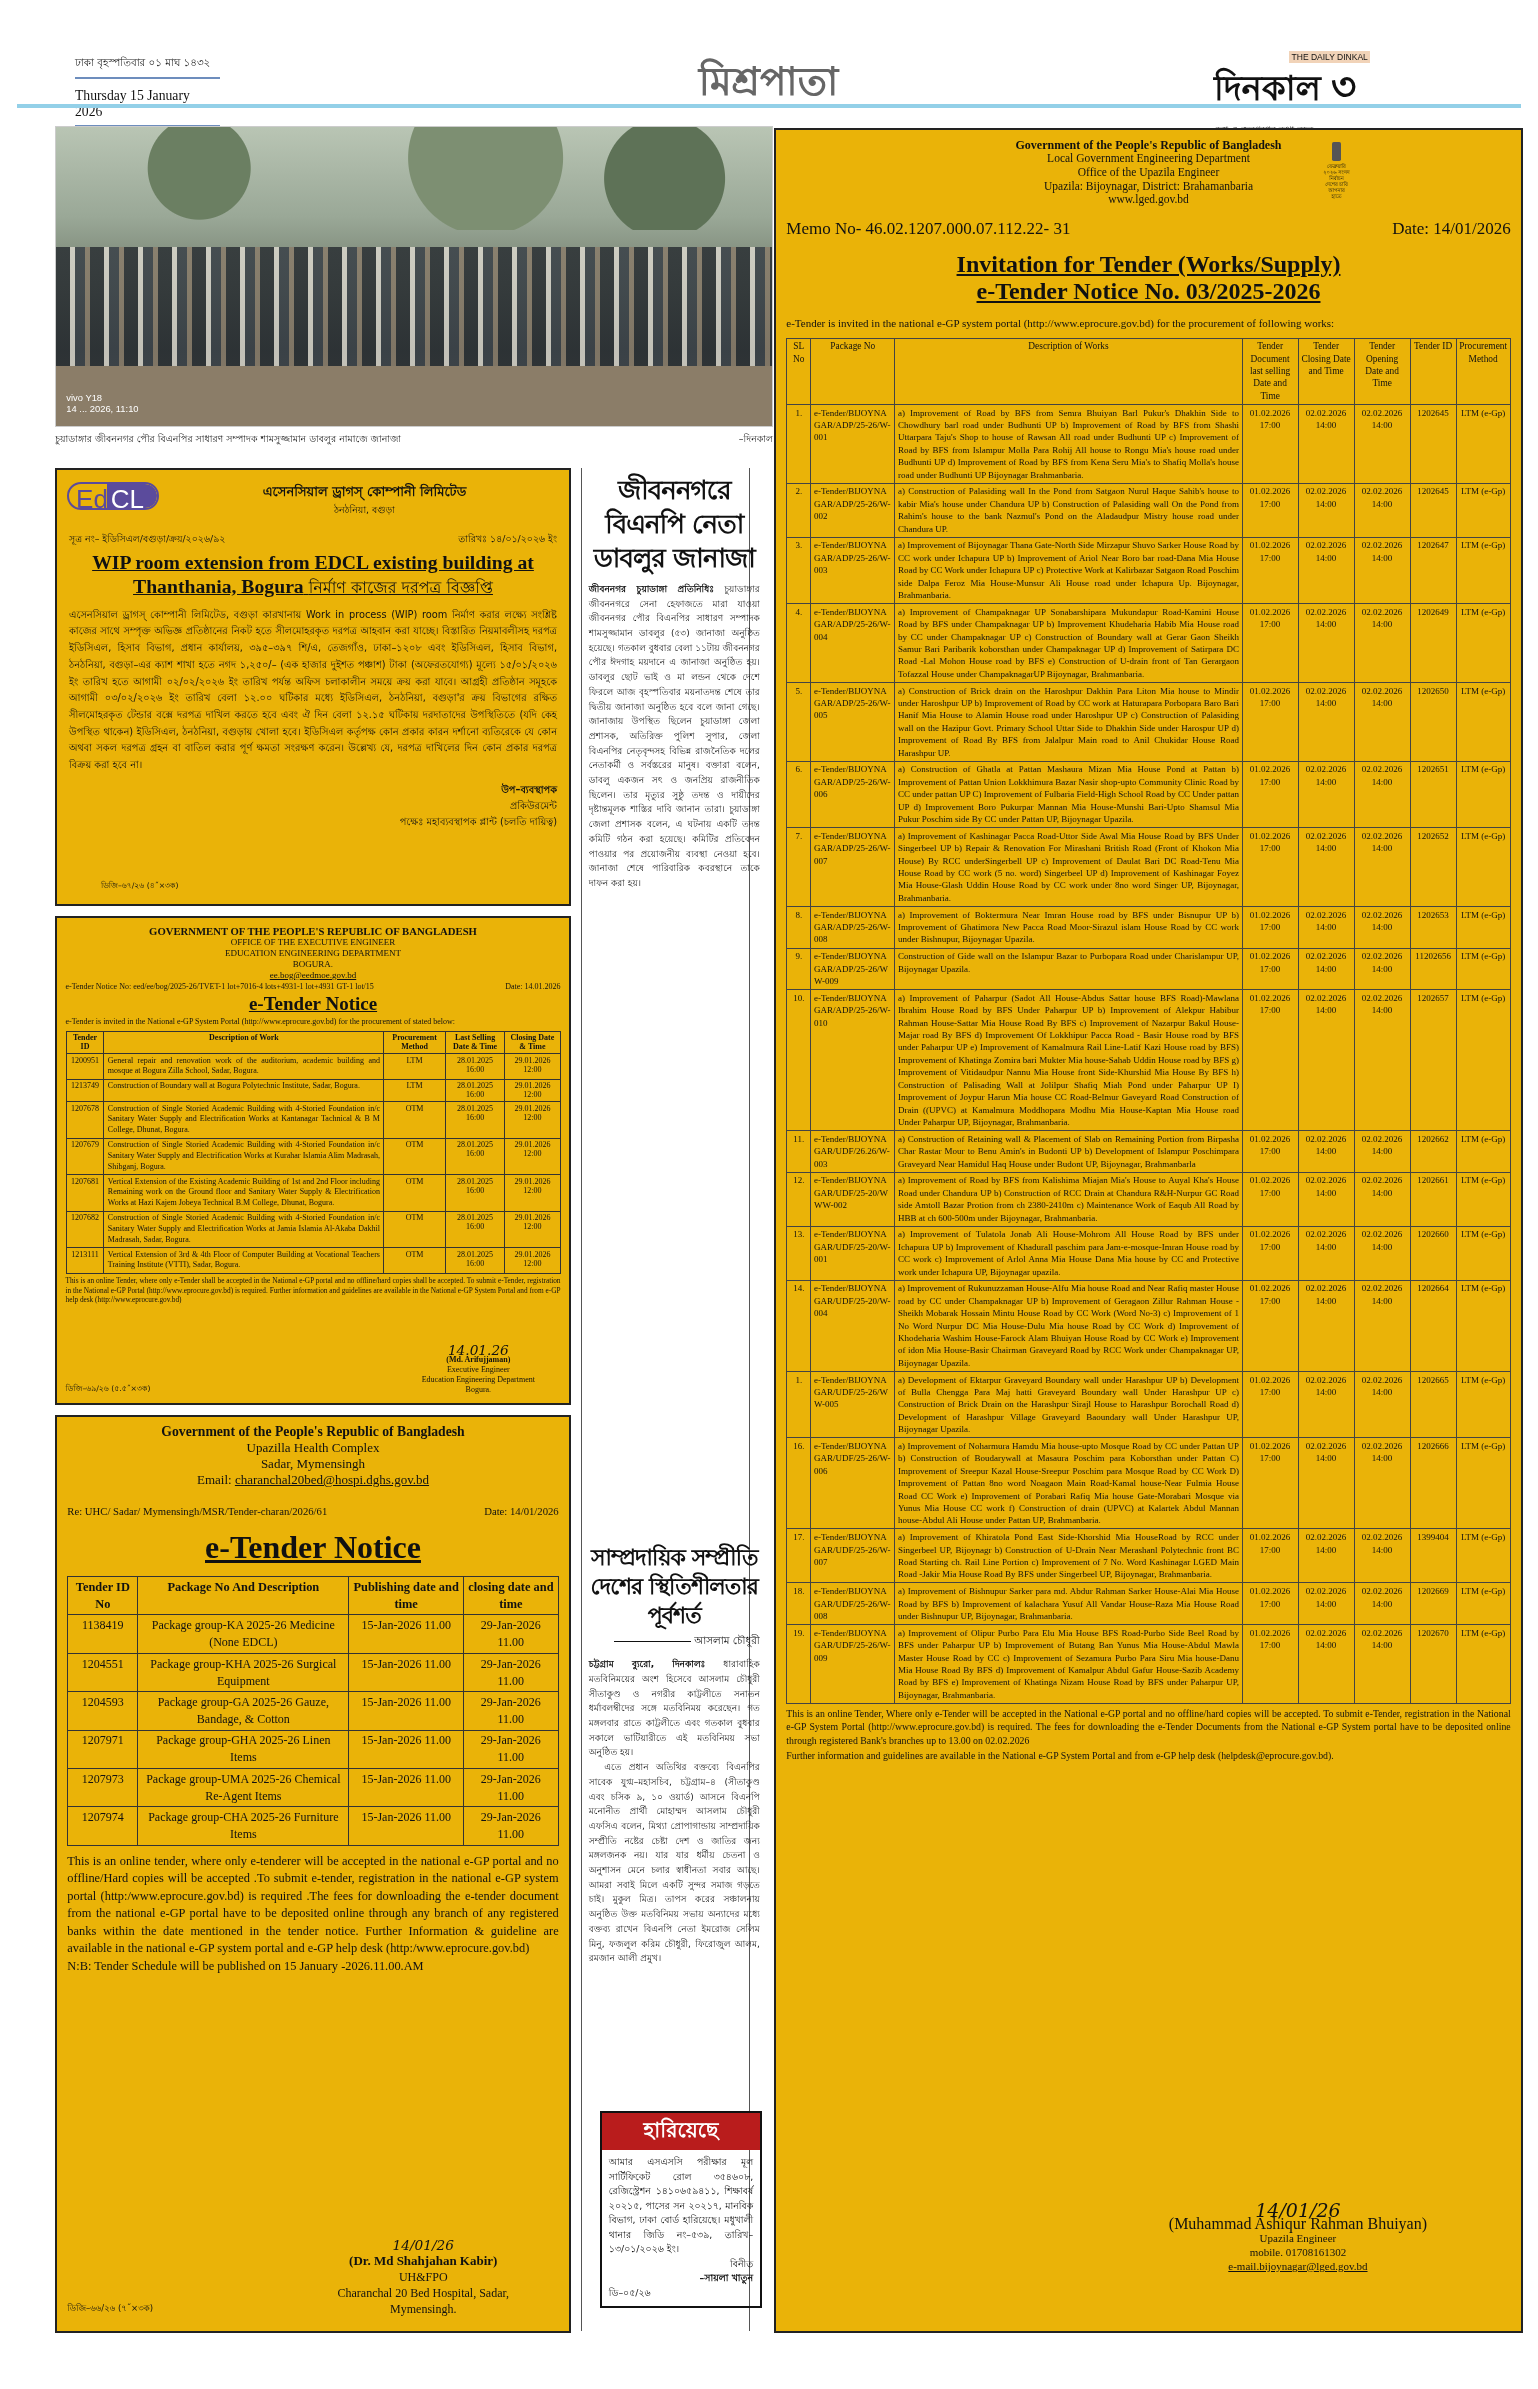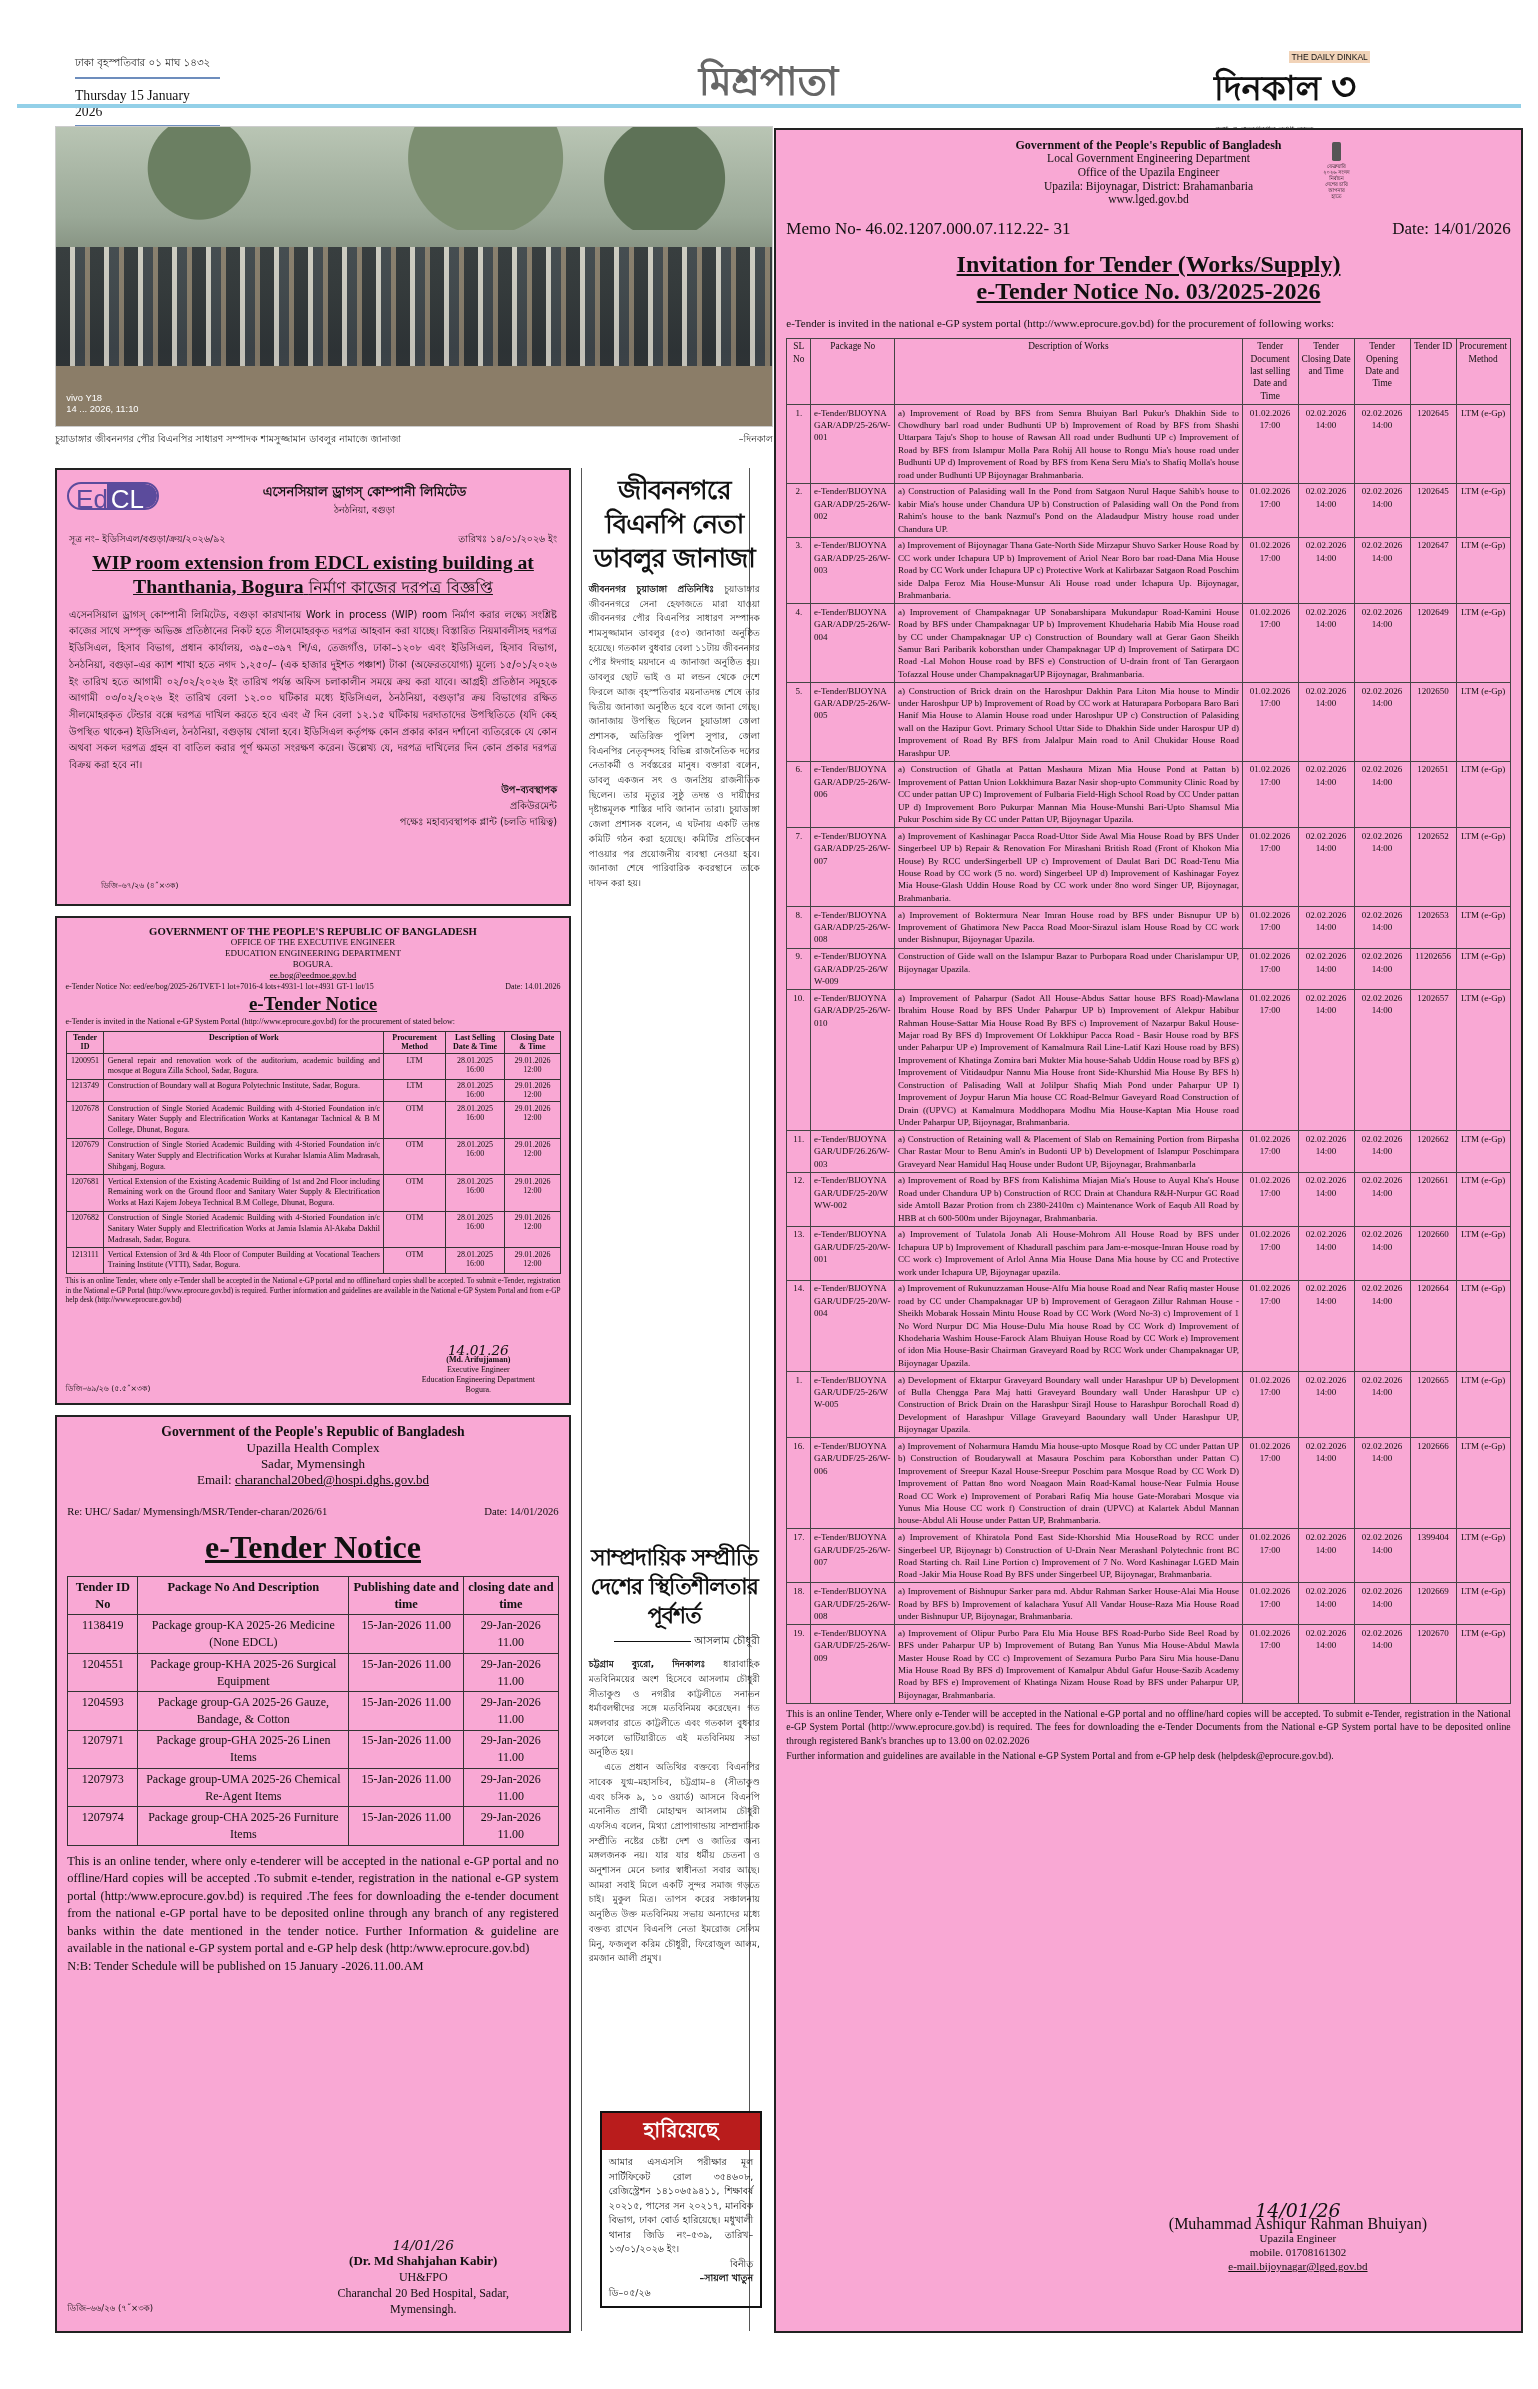--- a/index.html
+++ b/index.html
@@ -21,21 +21,21 @@
   
   .photo { left: 55px; top: 126px; width: 718px; height: 301px; background: linear-gradient(180deg,#b9c5b4 0%,#9aa897 30%,#6f7a6a 55%,#3d4540 75%,#7a6e5e 100%); overflow: hidden; border: 0.9px solid #ccc; }
   .photo .crowd { position:absolute; left:0; right:0; bottom:51px; height:128px; background: repeating-linear-gradient(90deg,#2a2f33 0 13.7px,#d9d6cc 13.7px 19px,#3a4148 19px 29px,#8a7d6b 29px 34px); opacity:.85; }
   .photo .ground { position:absolute; left:0; right:0; bottom:0; height:60px; background:#8b7d68; }
   .photo .trees { position:absolute; left:0; right:0; top:0; height:103px; background: radial-gradient(circle at 20% 40%,#6b7f62 0 51px,transparent 52px), radial-gradient(circle at 60% 30%,#7d8f72 0 77px,transparent 78px), radial-gradient(circle at 85% 50%,#5e7257 0 60px,transparent 61px); }
   .photo .wm { position:absolute; left:10.3px; bottom:12px; color:#fff; font-family:"Liberation Sans",sans-serif; font-size:9.4px; line-height:10.3px; }
   .caption { left: 55px; top: 432px; width: 718px; font-family: "DejaVu Sans", sans-serif; font-size: 9.4px; color: #222; }
   .caption .credit { position: absolute; right: 0; top: 0; }
 
   
-  .box { border: 2.6px solid #222; background: #f9a8d4; }
+  .box { border: 2.6px solid #222; background: #eab308; }
   .bn { font-family: "DejaVu Sans", sans-serif; }
 
   
   .edcl { left: 55px; top: 468px; width: 516px; height: 438px; padding: 8.5px 12px; }
   .edcl-logo { position:absolute; left: 10.3px; top: 12px; width: 92px; height: 28px; border: 2.6px solid #5b4b9c; border-radius: 19px; color:#5b4b9c; font-family:"Liberation Sans",sans-serif; font-size:26px; line-height:31px; padding-left: 6.8px; overflow:hidden;}
   .edcl-logo span.fill { position:absolute; right:0; top:0; bottom:0; width:50px; background:#5b4b9c; border-radius:0 15.4px 15.4px 0; color:#fff; padding-left:3.4px; }
   .edcl-head { text-align:center; font-size:13px; font-weight:bold; margin-top: 3.4px; }
   .edcl-sub { text-align:center; font-size:9.4px; }
   .edcl-ref { display:flex; justify-content:space-between; font-size:9.4px; margin-top: 13.7px; }
   .edcl-title { text-align:center; font-family:"Liberation Serif",serif; font-weight:bold; font-size:19.7px; text-decoration: underline; line-height:24px; margin-top:3.4px; }

